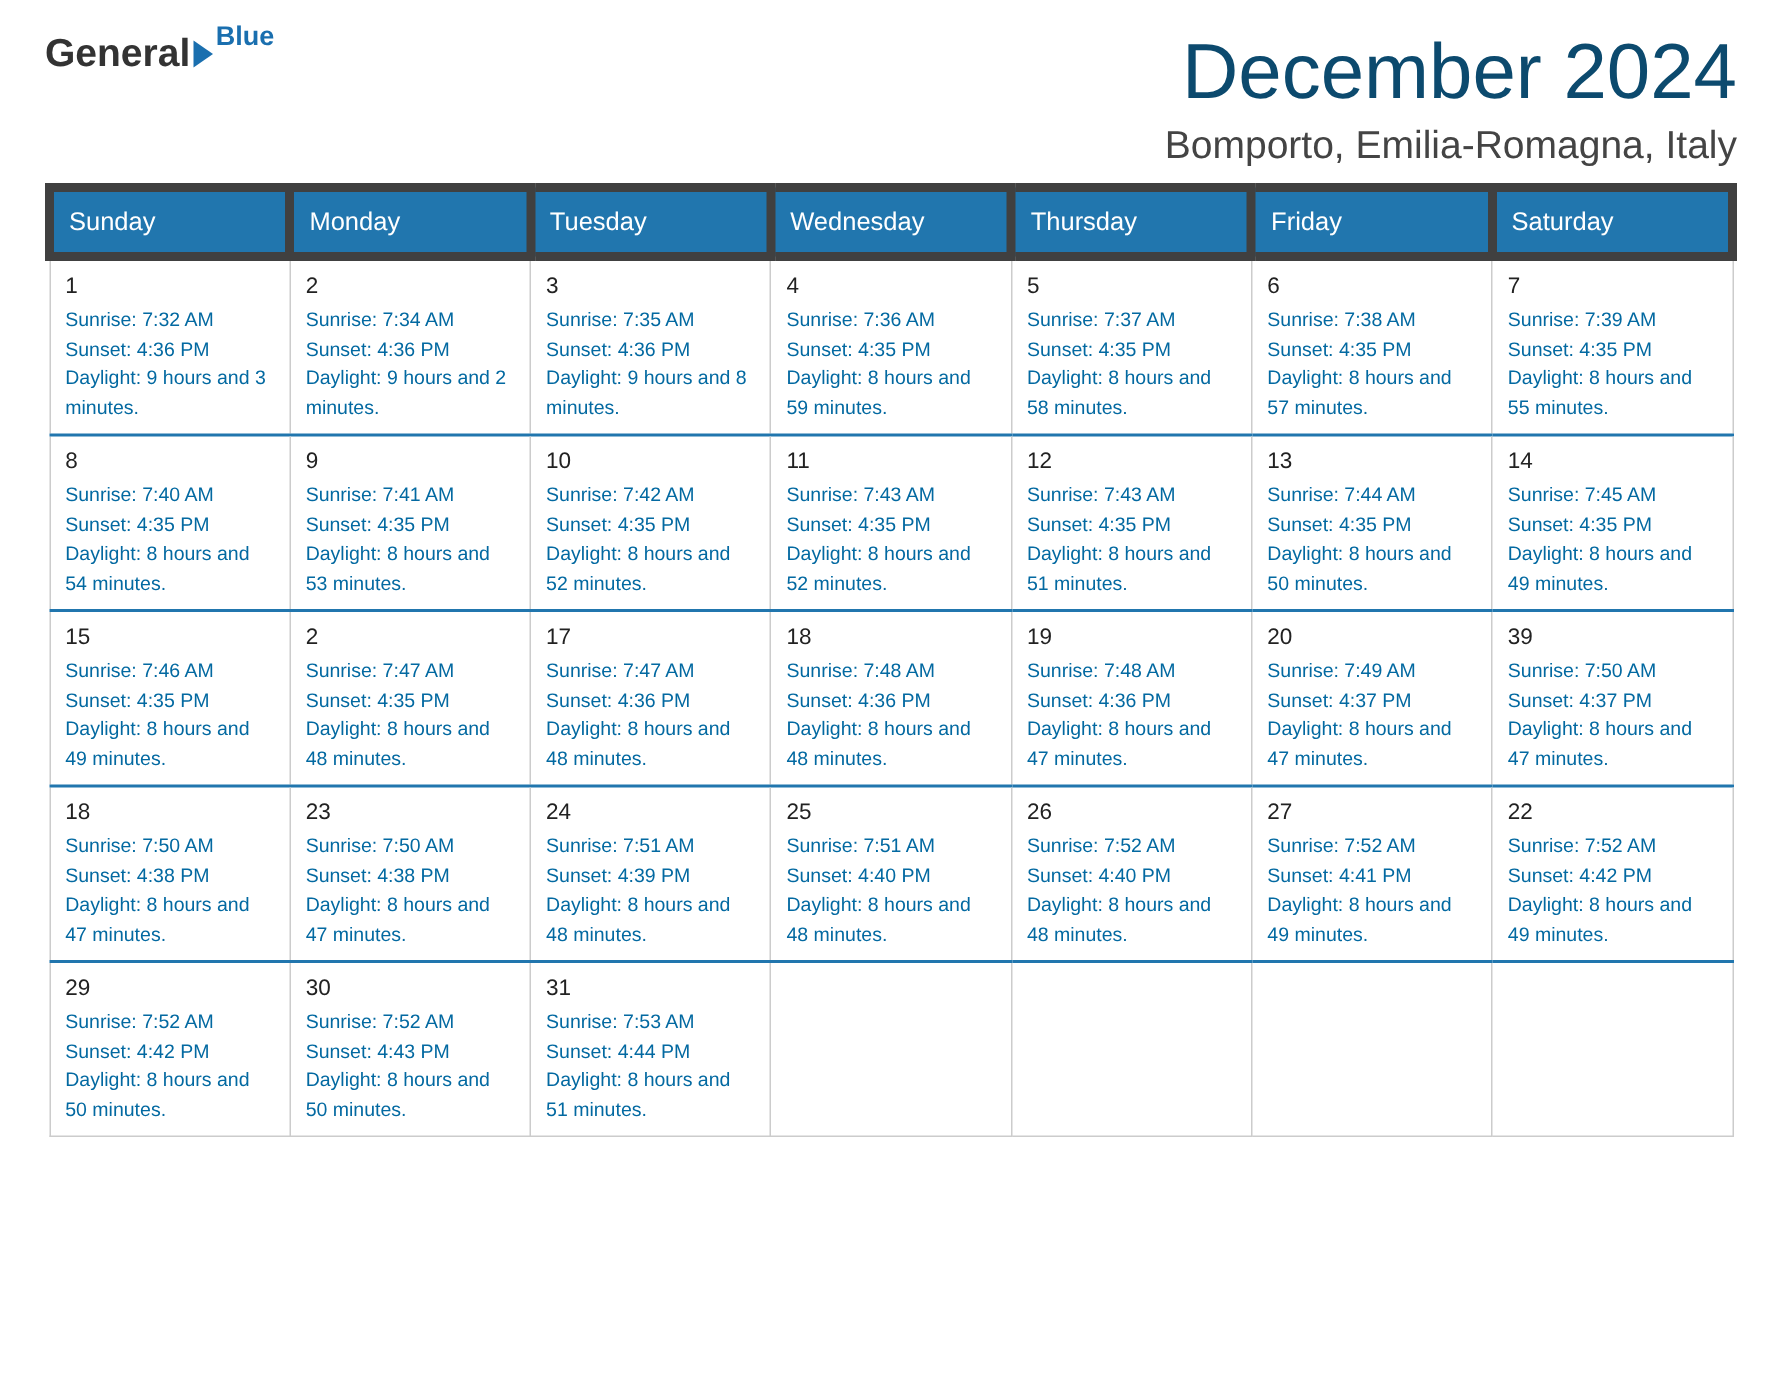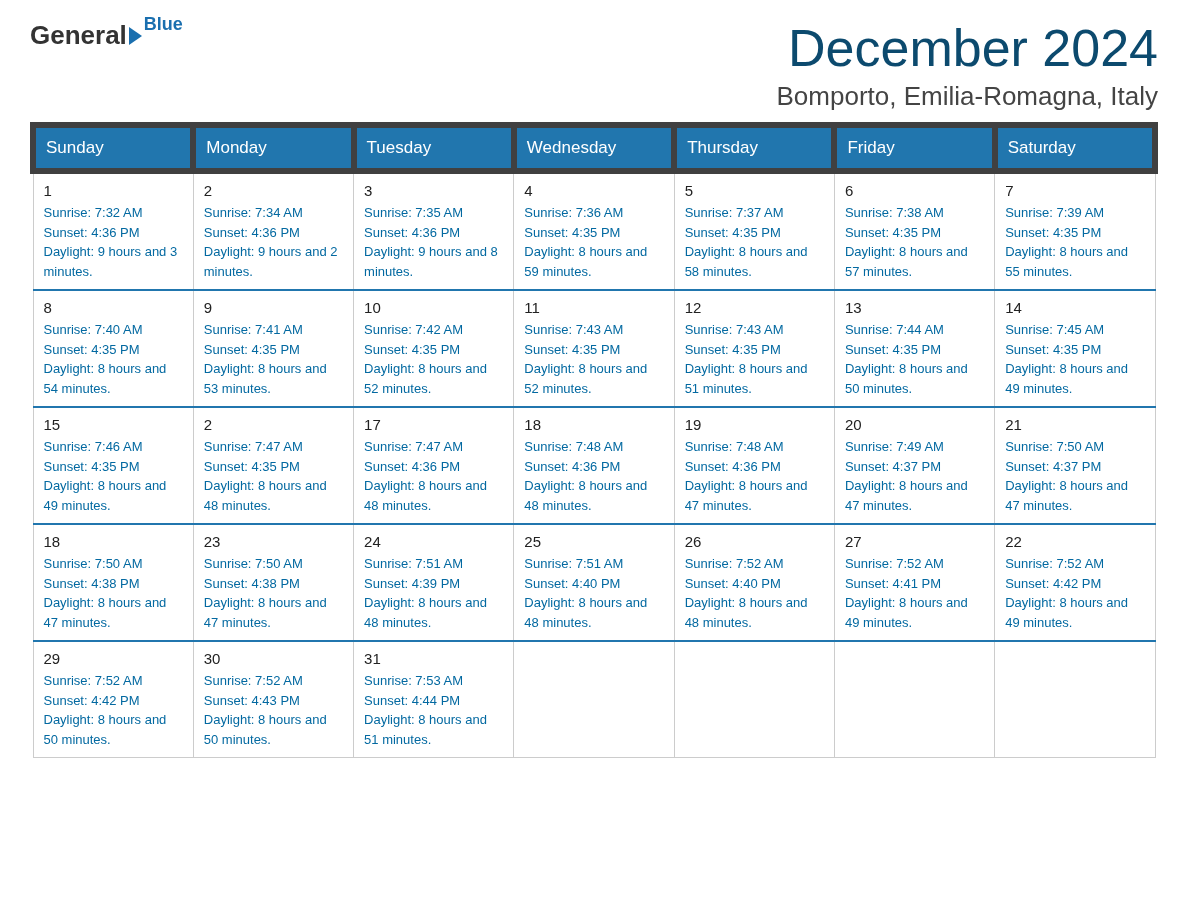--- a/index.html
+++ b/index.html
@@ -271,21 +271,21 @@
       </td>
         <td>
         <span class="day-num">20</span>
         <div class="day-info">
           <span>Sunrise: 7:49 AM</span><br>
           <span>Sunset: 4:37 PM</span><br>
           <span>Daylight: 8 hours and 47 minutes.</span>
         </div>
       </td>
         <td>
-        <span class="day-num">21</span>
+        <span class="day-num">39</span>
         <div class="day-info">
           <span>Sunrise: 7:50 AM</span><br>
           <span>Sunset: 4:37 PM</span><br>
           <span>Daylight: 8 hours and 47 minutes.</span>
         </div>
       </td>
       </tr>
       <tr>
         <td>
         <span class="day-num">18</span>

